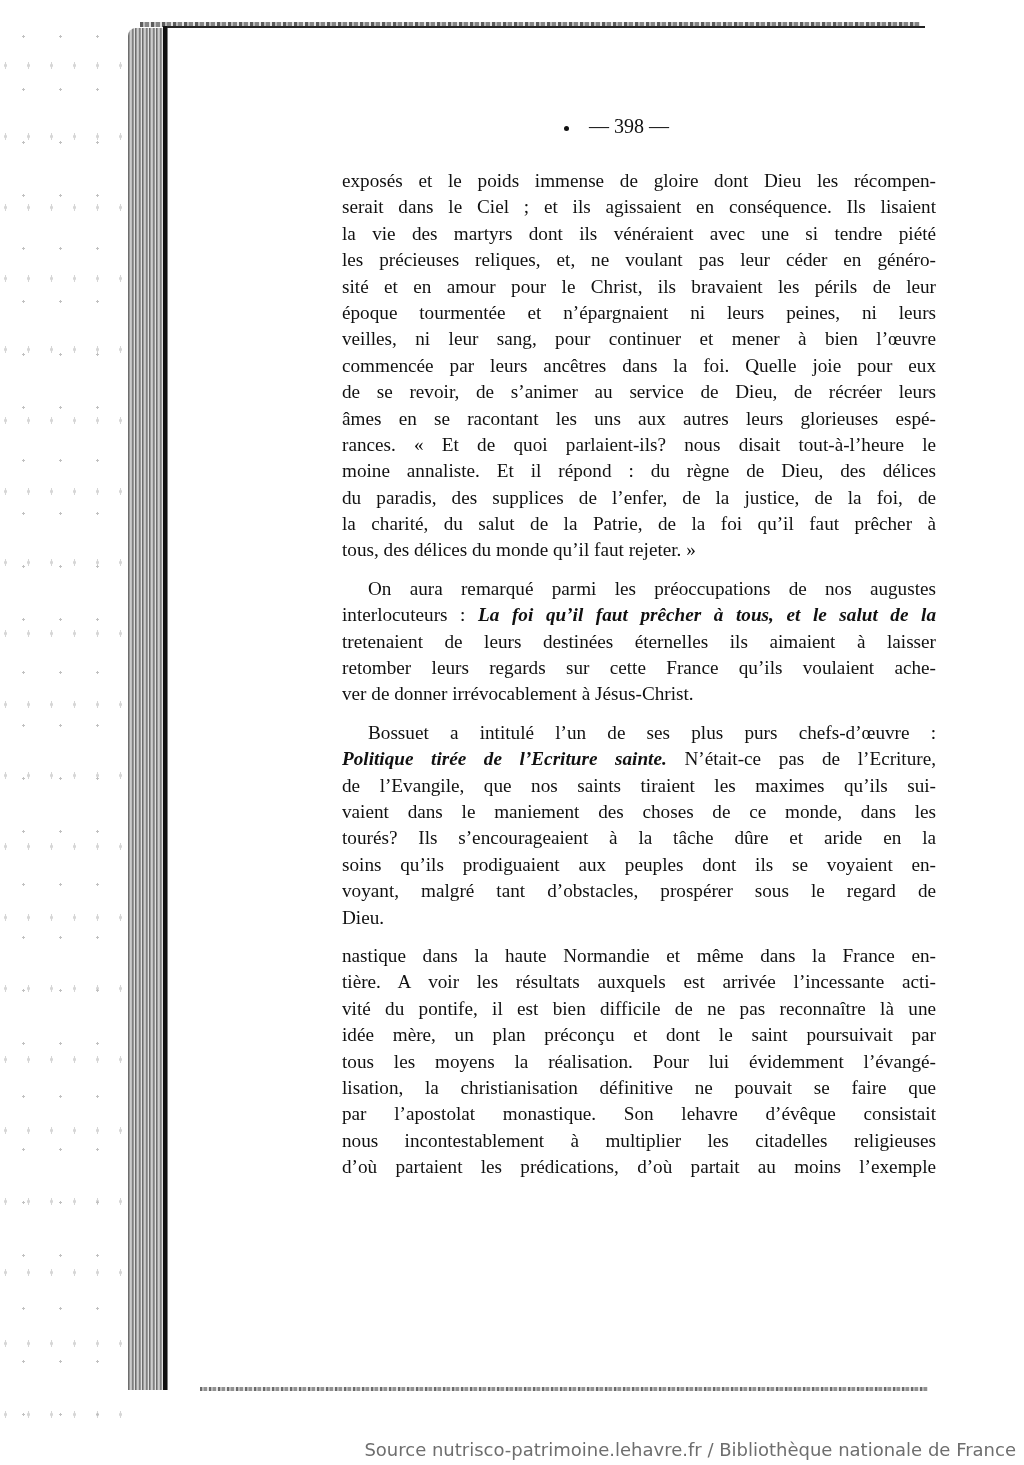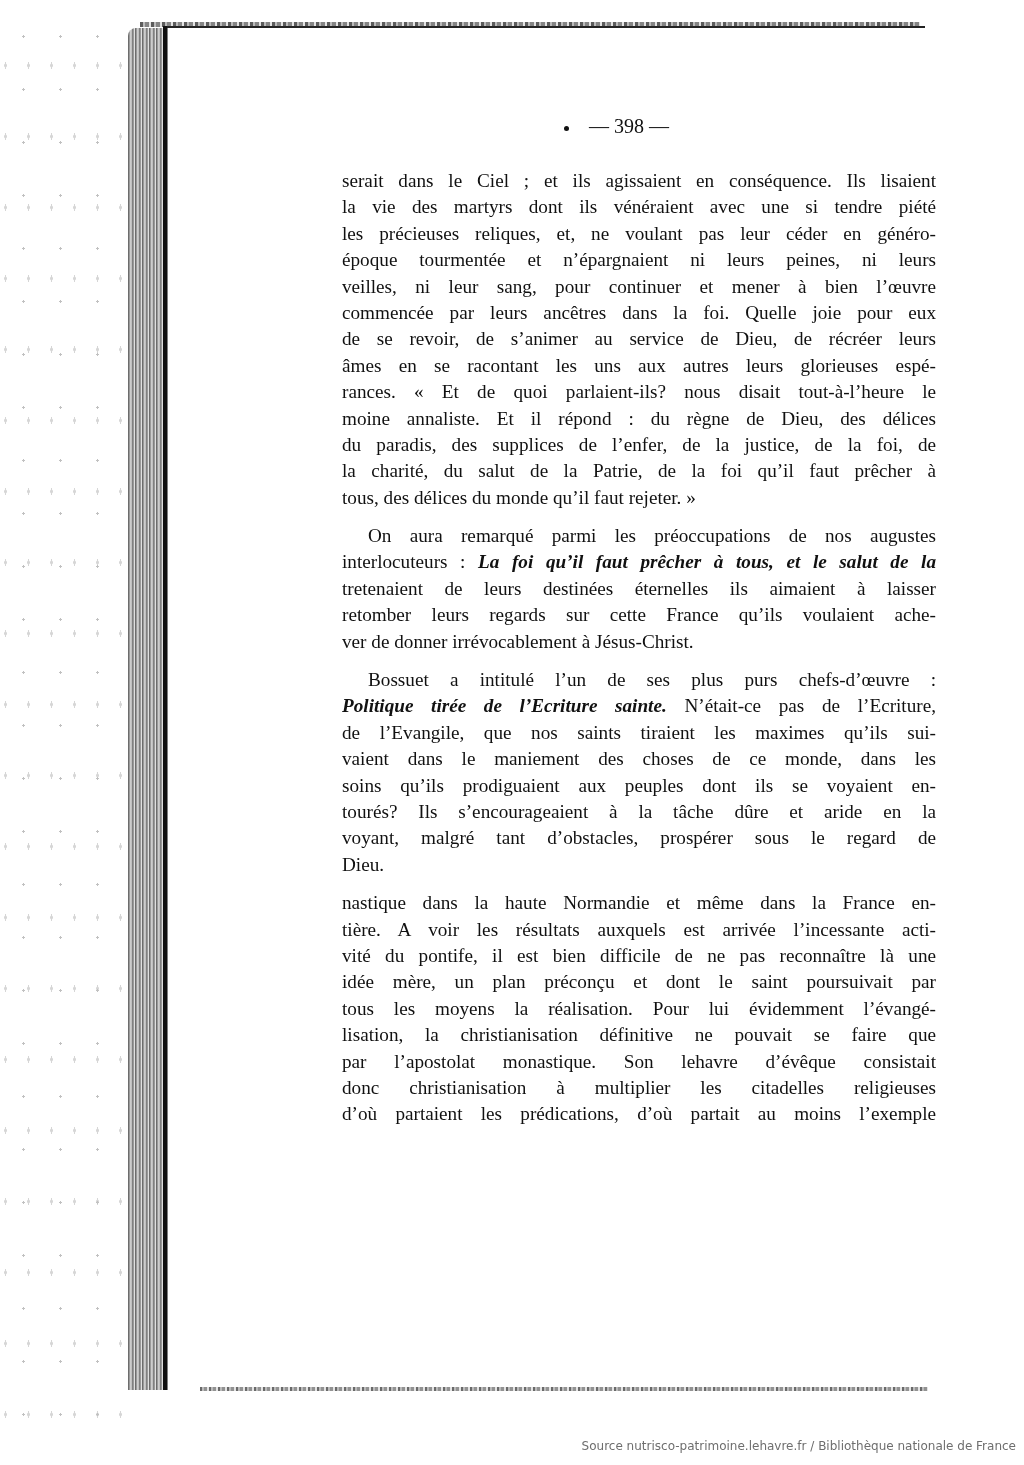--- a/index.html
+++ b/index.html
@@ -120,44 +120,46 @@
     .indent {
       padding-left: 26px;
     }
     .it { font-style: italic; font-weight: bold; }
 
     .source-footer {
       position: absolute;
       right: 8px;
       top: 1439px;
       font-family: "DejaVu Sans", sans-serif;
-      font-size: 12px;
+      font-size: 18px;
       color: #6e6e6e;
     }
   </style>
 </head>
 <body>
 
 <div class="speckles"></div>
 <div class="top-edge"></div>
 <div class="top-line"></div>
 <div class="binding"></div>
 <div class="binding-edge"></div>
 <div class="bottom-edge"></div>
 
 <div class="page-number">
   <span class="dot"></span><span>— 398 —</span>
 </div>
 
 <div class="text-block">
 
   <div>
+    <span class="line">exposés et le poids immense de gloire dont Dieu les récompen-</span>
     <span class="line">serait dans le Ciel ; et ils agissaient en conséquence. Ils lisaient</span>
     <span class="line">la vie des martyrs dont ils vénéraient avec une si tendre piété</span>
     <span class="line">les précieuses reliques, et, ne voulant pas leur céder en généro-</span>
+    <span class="line">sité et en amour pour le Christ, ils bravaient les périls de leur</span>
     <span class="line">époque tourmentée et n’épargnaient ni leurs peines, ni leurs</span>
     <span class="line">veilles, ni leur sang, pour continuer et mener à bien l’œuvre</span>
     <span class="line">commencée par leurs ancêtres dans la foi. Quelle joie pour eux</span>
     <span class="line">de se revoir, de s’animer au service de Dieu, de récréer leurs</span>
     <span class="line">âmes en se racontant les uns aux autres leurs glorieuses espé-</span>
     <span class="line">rances. « Et de quoi parlaient-ils? nous disait tout-à-l’heure le</span>
     <span class="line">moine annaliste. Et il répond : du règne de Dieu, des délices</span>
     <span class="line">du paradis, des supplices de l’enfer, de la justice, de la foi, de</span>
     <span class="line">la charité, du salut de la Patrie, de la foi qu’il faut prêcher à</span>
     <span class="line last">tous, des délices du monde qu’il faut rejeter. »</span>
@@ -171,33 +173,33 @@
     <span class="line">retomber leurs regards sur cette France qu’ils voulaient ache-</span>
     <span class="line last">ver de donner irrévocablement à Jésus-Christ.</span>
   </div>
   <div class="para-gap"></div>
 
   <div>
     <span class="line indent">Bossuet a intitulé l’un de ses plus purs chefs-d’œuvre :</span>
     <span class="line"><span class="it">Politique tirée de l’Ecriture sainte.</span><span> N’était-ce pas de l’Ecriture,</span></span>
     <span class="line">de l’Evangile, que nos saints tiraient les maximes qu’ils sui-</span>
     <span class="line">vaient dans le maniement des choses de ce monde, dans les</span>
+    <span class="line">tourés? Ils s’encourageaient à la tâche dûre et aride en la</span>
     <span class="line">soins qu’ils prodiguaient aux peuples dont ils se voyaient en-</span>
-    <span class="line">tourés? Ils s’encourageaient à la tâche dûre et aride en la</span>
     <span class="line">voyant, malgré tant d’obstacles, prospérer sous le regard de</span>
     <span class="line last">Dieu.</span>
   </div>
   <div class="para-gap"></div>
 
   <div>
     <span class="line">nastique dans la haute Normandie et même dans la France en-</span>
     <span class="line">tière. A voir les résultats auxquels est arrivée l’incessante acti-</span>
     <span class="line">vité du pontife, il est bien difficile de ne pas reconnaître là une</span>
     <span class="line">idée mère, un plan préconçu et dont le saint poursuivait par</span>
     <span class="line">tous les moyens la réalisation. Pour lui évidemment l’évangé-</span>
     <span class="line">lisation, la christianisation définitive ne pouvait se faire que</span>
     <span class="line">par l’apostolat monastique. Son lehavre d’évêque consistait</span>
-    <span class="line">donc christianisation à multiplier les citadelles religieuses</span>
+    <span class="line">nous incontestablement à multiplier les citadelles religieuses</span>
     <span class="line">d’où partaient les prédications, d’où partait au moins l’exemple</span>
   </div>
 </div>
 
 <div class="source-footer">Source nutrisco-patrimoine.lehavre.fr / Bibliothèque nationale de France</div>
 
 </body></html>

